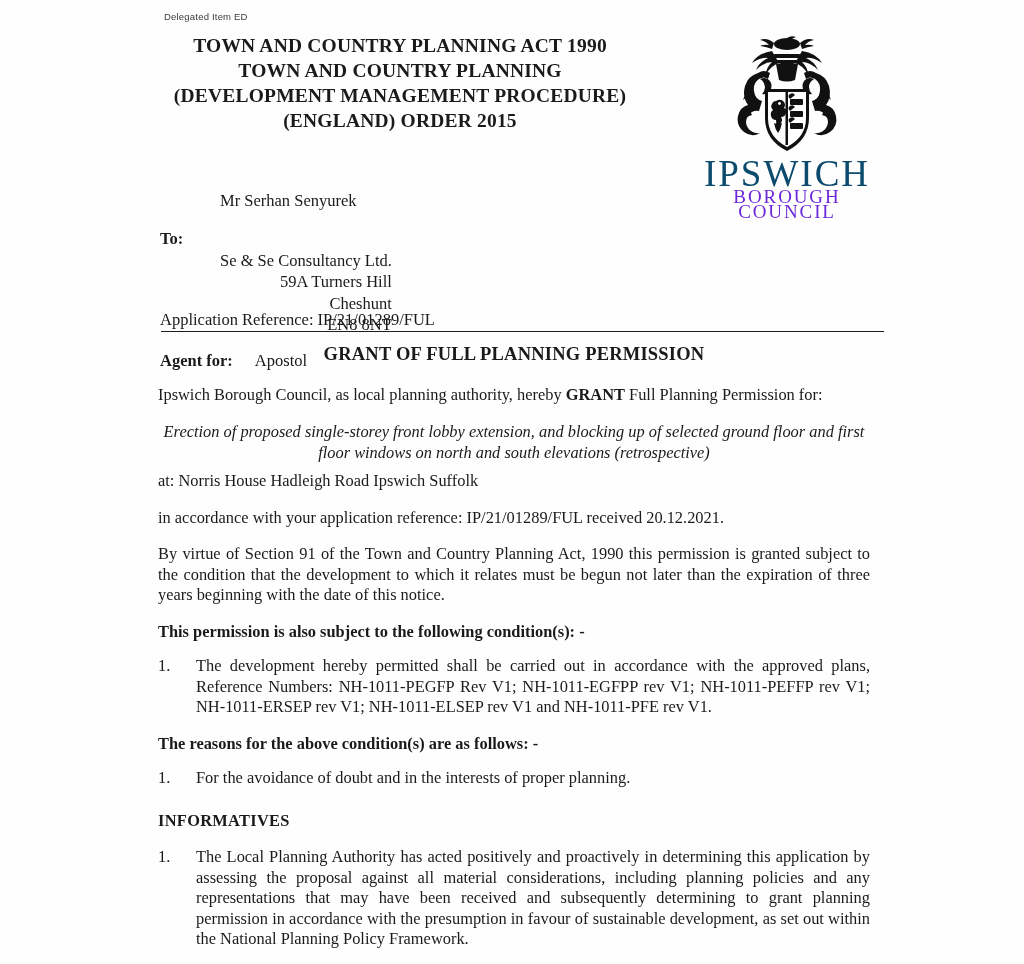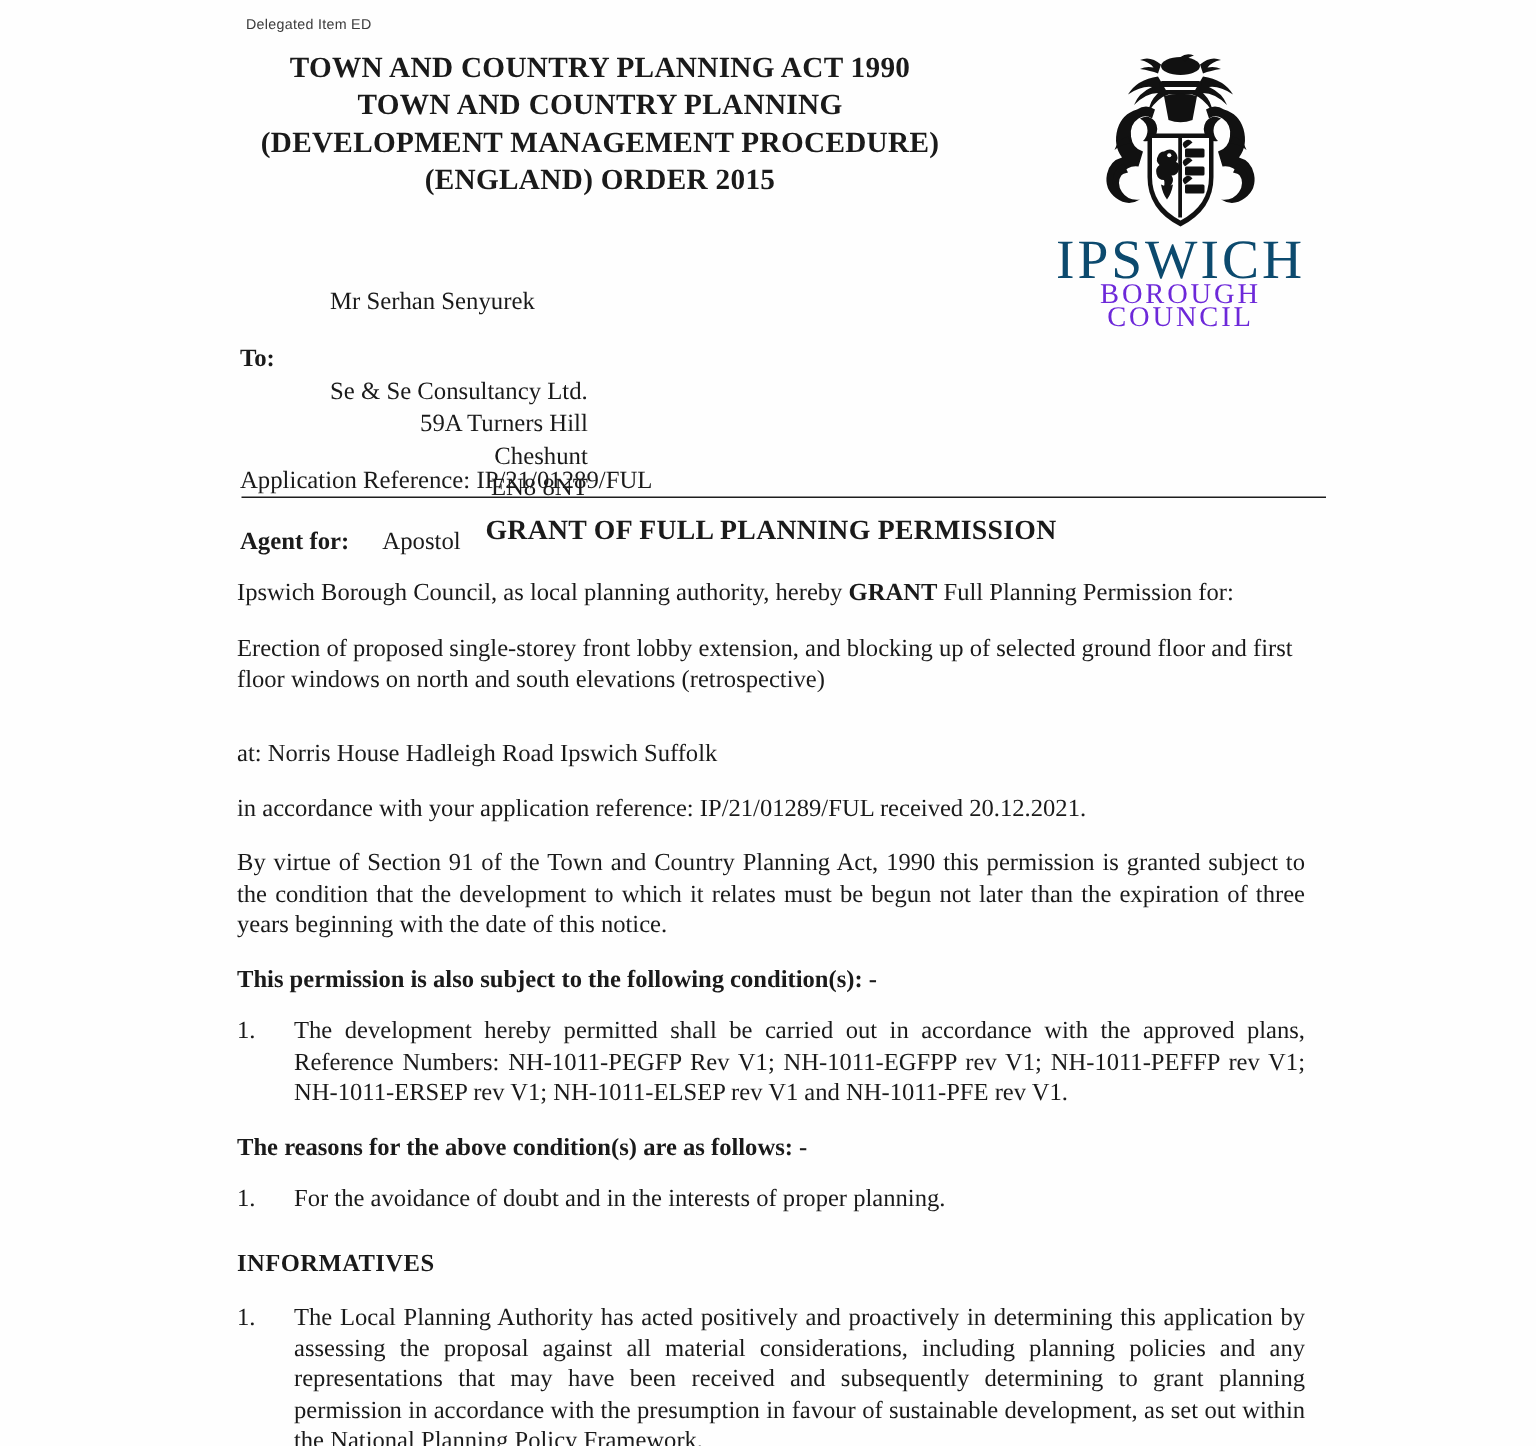--- a/index.html
+++ b/index.html
@@ -141,22 +141,24 @@
     text-align: center;
     font-weight: bold;
     font-size: 18.5px;
     letter-spacing: 0.2px;
     margin: 0 0 20px 0;
   }
   p { margin: 0 0 16px 0; }
   .para { text-align: left; }
   .justified { text-align: justify; }
   .desc {
-    margin-bottom: 29px;
+    font-style: italic;
+    margin-bottom: 8px;
     line-height: 21px;
+    text-align: center;
   }
   .bold { font-weight: bold; }
   .sec-head {
     font-weight: bold;
     margin: 0 0 14px 0;
   }
   .numlist {
     display: flex;
     margin: 0 0 16px 0;
   }

